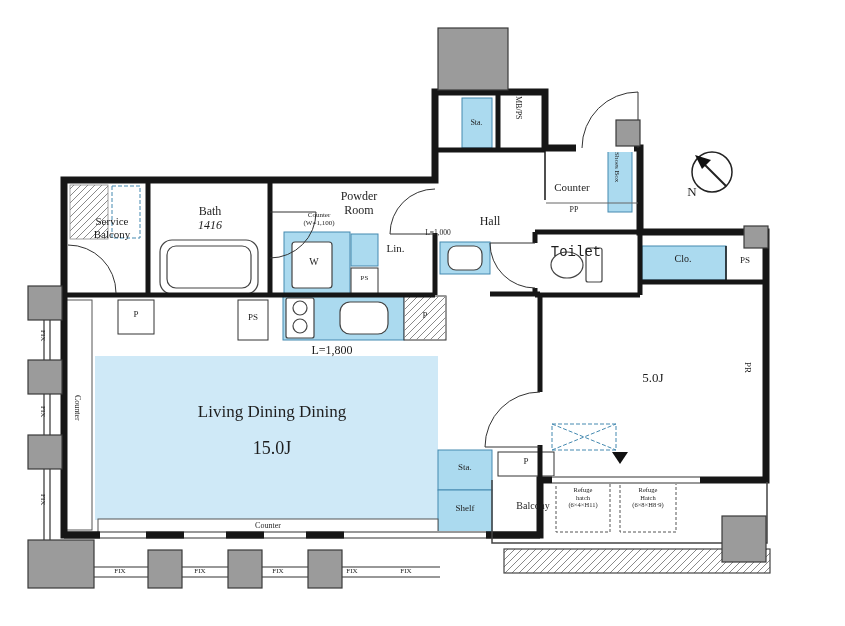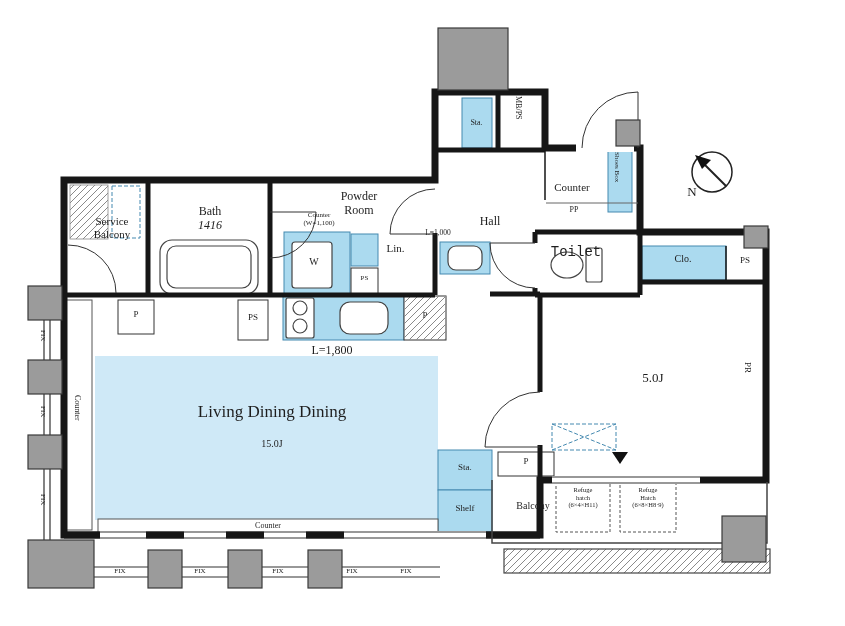--- a/index.html
+++ b/index.html
@@ -163,21 +163,21 @@
   <div class="lbl v" style="left:613px;top:152px;font-size:7px;">Shoes Box</div>
 
   <div class="lbl" style="left:547px;top:244px;width:58px;font-size:14px;font-family:Liberation Mono, monospace;">Toilet</div>
   <div class="lbl" style="left:650px;top:253px;width:66px;font-size:10px;">Clo.</div>
   <div class="lbl" style="left:727px;top:255px;width:36px;font-size:9px;">PS</div>
   <div class="lbl v" style="left:742px;top:362px;font-size:9px;">PR</div>
 
   <div class="lbl" style="left:588px;top:370px;width:130px;font-size:13px;">5.0J</div>
 
   <div class="lbl" style="left:122px;top:402px;width:300px;font-size:17px;">Living Dining Dining</div>
-  <div class="lbl" style="left:122px;top:438px;width:300px;font-size:10px;">15.0J</div>
+  <div class="lbl" style="left:122px;top:438px;width:300px;font-size:18px;">15.0J</div>
 
   <div class="lbl" style="left:438px;top:462px;width:54px;font-size:9px;">Sta.</div>
   <div class="lbl" style="left:438px;top:503px;width:54px;font-size:9px;">Shelf</div>
   <div class="lbl" style="left:504px;top:500px;width:58px;font-size:10px;">Balcony</div>
 
   <div class="lbl" style="left:555px;top:486px;width:56px;font-size:6.5px;">
     <div>Refuge</div>
     <div>hatch</div>
     <div>(6×4×H11)</div>
   </div>

